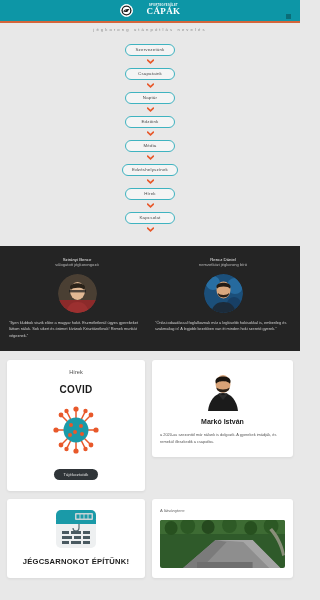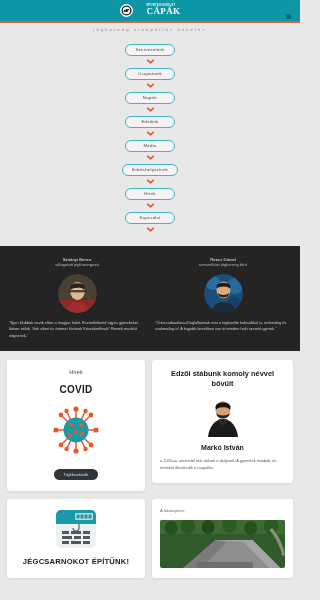--- a/index.html
+++ b/index.html
@@ -9,21 +9,21 @@
     background: #e8e8e8;
     overflow: hidden;
   }
   .page { width: 300px; height: 600px; position: relative; overflow: hidden; background:#e8e8e8;}
 
   
   .header {
     height: 21px; background: #0d96a6; position: relative;
     display:flex; align-items:center; justify-content:center;
   }
-  .logo-wrap { display:flex; align-items:center; gap:14px; }
+  .logo-wrap { display:flex; align-items:center; gap:14px;text-align:center; }
   .logo-badge {
     width:13px; height:13px; border-radius:50%;
     background:#fff; border:1.2px solid #ffffff;
     display:flex;align-items:center;justify-content:center;
     overflow:hidden;
   }
   .logo-badge svg{display:block;}
   .logo-text { display:flex; flex-direction:column; line-height:1; }
   .logo-small { font-size:2.6px; color:#fff; letter-spacing:.3px; font-weight:700;}
   .logo-main { font-size:9px; color:#fff; font-weight:700; letter-spacing:.4px; font-family:"Liberation Serif", serif;}
@@ -271,21 +271,20 @@
             <circle cx="26" cy="28" r="2"></circle>
               <circle cx="33" cy="30" r="2"></circle>
             <circle cx="21" cy="31" r="2"></circle>
           </g>
         </svg>
       </div>
       <div class="pill-btn">Tájékoztatók</div>
     </div>
 
     <div class="card card-right">
-      <div class="coach-title">Edzői stábunk komoly névvel bővült</div>
       <div class="coach-photo">
         <svg width="42" height="42" viewBox="0 0 42 42">
           <ellipse cx="21" cy="15" rx="7.5" ry="9" fill="#d7a277"></ellipse>
           <path d="M13.5 11.5c1-5.5 14-5.5 15 0 .3 2.2-.9 3.2-.9 3.2-.6-3.4-12.6-3.4-13.2 0 0 0-1.2-1-.9-3.2z" fill="#1a1510"></path>
           <path d="M14.5 18.5c2 2.5 11 2.5 13 0 .3 2.6-2.6 4.8-6.5 4.8s-6.8-2.2-6.5-4.8z" fill="#2b2118"></path>
           <path d="M6 42c1-10 7-18 15-18s14 8 15 18z" fill="#1b1b1b"></path>
           <path d="M18 24c1 3 5 3 6 0l2 1-5 6-5-6z" fill="#2c2c2c"></path>
         </svg>
       </div>
       <div class="coach-name">Markó István</div>

